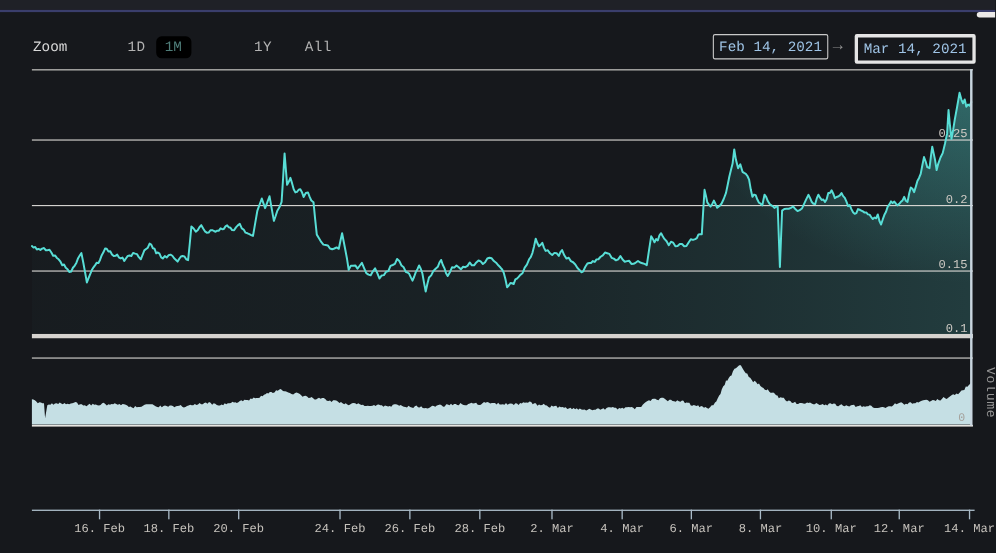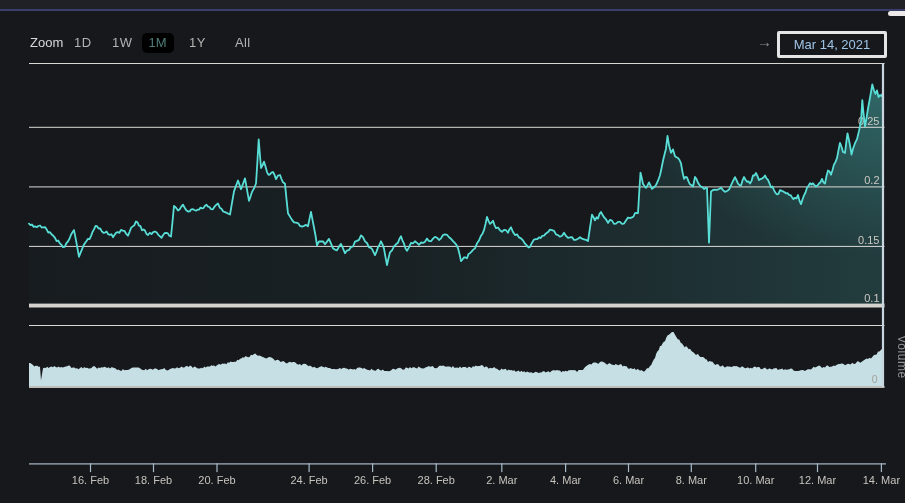--- a/index.html
+++ b/index.html
@@ -1,27 +1,28 @@
 <!DOCTYPE html>
 <html><head><meta charset="utf-8"><title>chart</title><style>
 html,body{margin:0;padding:0;background:#16181c;}
-#page{position:relative;width:905px;height:503px;overflow:hidden;background:#16181c;font-family:Liberation Sans, sans-serif;}
+#page{position:relative;width:905px;height:503px;overflow:hidden;background:#16181c;font-family:Liberation Mono, monospace;}
 .abs{position:absolute;}
-.btn{position:absolute;top:35px;font-size:13px;color:#b3b3b3;letter-spacing:0.4px;}
+.btn{position:absolute;top:35px;font-size:13px;color:#b3b3b3;letter-spacing:0.4px;margin-left:42px;}
 </style></head><body>
 <div id="page">
 <div class="abs" style="left:0;top:0;width:905px;height:9px;background:#1f2127;"></div>
 <div class="abs" style="left:0;top:9px;width:905px;height:2px;background:#3a3e6c;"></div>
 <div class="abs" style="left:888px;top:10.5px;width:17px;height:5px;background:#eceae8;border-radius:3px 0 0 3px;"></div>
 <div class="abs" style="left:30px;top:35px;font-size:13px;color:#d9d9d9;">Zoom</div>
 <div class="btn" style="left:74px;">1D</div>
 <div class="btn" style="left:112px;">1W</div>
 <div class="abs" style="left:141.5px;top:33px;width:32px;height:20px;background:#000000;border-radius:5px;text-align:center;line-height:20px;font-size:13px;color:#4f7d79;">1M</div>
 <div class="btn" style="left:189px;">1Y</div>
 <div class="btn" style="left:235px;">All</div>
+<div class="abs" style="left:648px;top:31px;width:103px;height:21px;border:1px solid #c9c9c9;border-radius:2px;text-align:center;line-height:21px;font-size:13px;color:#9fc4e6;">Feb 14, 2021</div>
 <div class="abs" style="left:757px;top:32.5px;font-size:15px;color:#909090;">→</div>
 <div class="abs" style="left:777px;top:31px;width:104px;height:21px;border:3px solid #e5e5e5;border-radius:2px;text-align:center;line-height:21px;font-size:13px;color:#9fc4e6;">Mar 14, 2021</div>
 <svg class="abs" style="left:0;top:0;" width="905" height="503">
 <defs>
 <linearGradient id="fg1" gradientUnits="userSpaceOnUse" x1="29" y1="0" x2="883" y2="0">
 <stop offset="0" stop-color="#55d7d0" stop-opacity="0.02"></stop>
 <stop offset="0.45" stop-color="#55d7d0" stop-opacity="0.05"></stop>
 <stop offset="0.75" stop-color="#55d7d0" stop-opacity="0.12"></stop>
 <stop offset="1" stop-color="#55d7d0" stop-opacity="0.19"></stop>
 </linearGradient>

